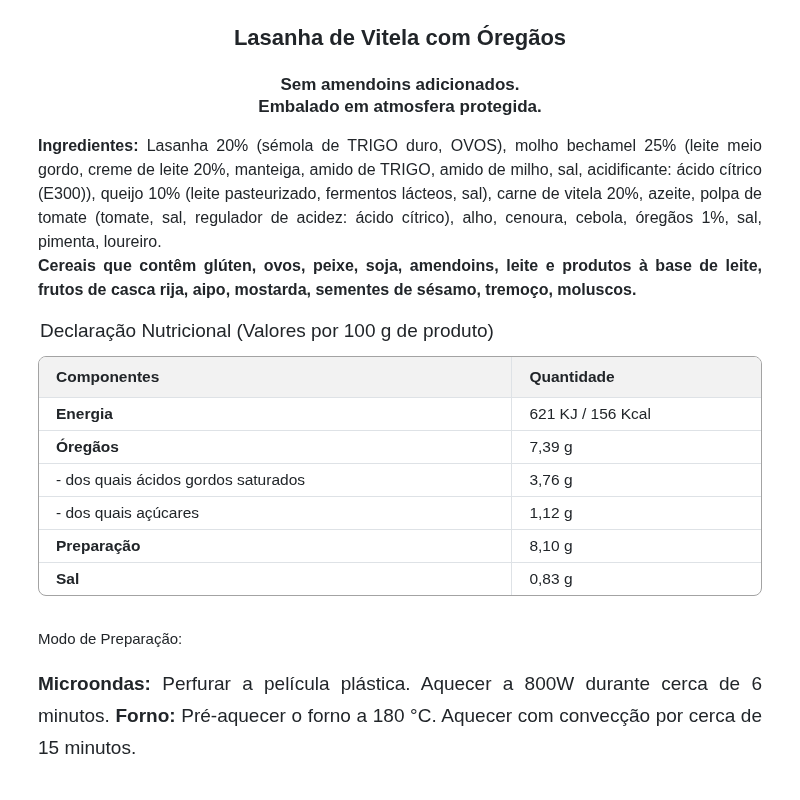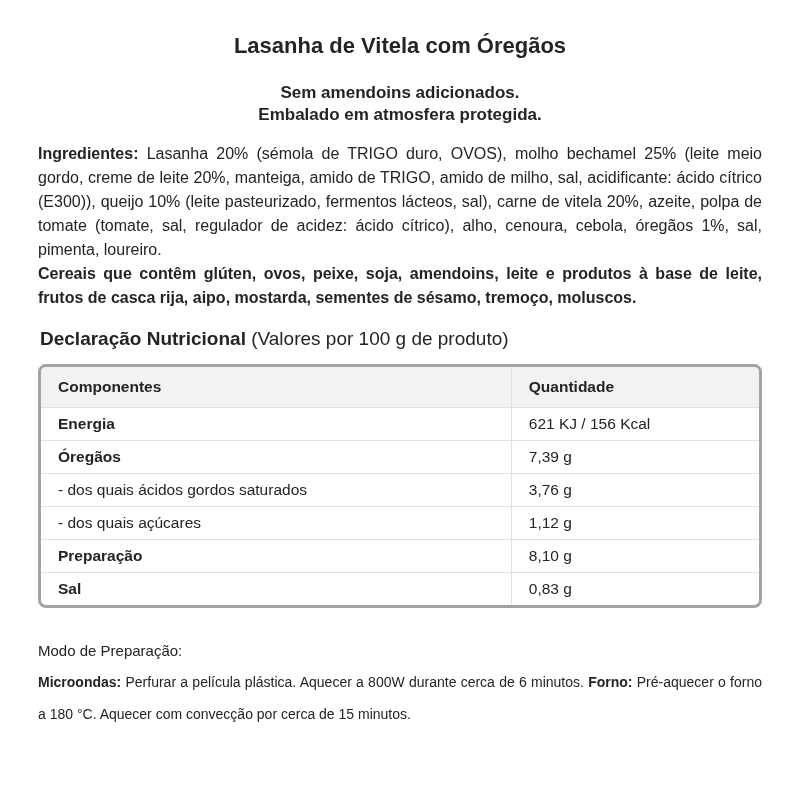--- a/index.html
+++ b/index.html
@@ -14,21 +14,21 @@
     color: #212529;
     overflow: hidden;
   }
   .page {
     box-sizing: border-box;
     width: 800px;
     height: 800px;
     padding: 0 38px;
   }
   .product-title {
-    margin: 34px 0 0 0;
+    margin: 26px 0 0 0;
     text-align: center;
     font-size: 22px;
     line-height: 24px;
     font-weight: 700;
   }
   .subtitle {
     margin-top: 24px;
     text-align: center;
     font-size: 17px;
     line-height: 22px;
@@ -44,24 +44,24 @@
     margin-top: 0;
     font-weight: 700;
   }
   .bold { font-weight: 700; }
   .nutrition-heading {
     margin: 16px 0 0 2px;
     font-size: 19px;
     line-height: 26px;
     font-weight: 400;
   }
-  .nutrition-heading .head-bold { font-weight: 700; }
+  .nutrition-heading .head-bold { font-weight: 400; }
   .table-wrap {
     margin-top: 12px;
-    border: 3px solid #a3a3a3;
+    border: 1px solid #a3a3a3;
     border-radius: 8px;
     overflow: hidden;
   }
   table {
     width: 100%;
     border-collapse: collapse;
     font-size: 15.5px;
     color: #212529;
   }
   th {
@@ -79,22 +79,22 @@
     border-left: 1px solid #dee2e6;
     width: 34.5%;
   }
   .prep-heading {
     margin: 30px 0 0 0;
     font-size: 15px;
     line-height: 26px;
     font-weight: 400;
   }
   .prep-paragraph {
-    margin: 2px 0 0 0;
-    font-size: 14px;
+    margin: 16px 0 0 0;
+    font-size: 19px;
     line-height: 32px;
     text-align: justify;
   }
 </style>
 </head>
 <body>
 
 <div class="page">
 
   <h1 class="product-title">Lasanha de Vitela com Óregãos</h1>

